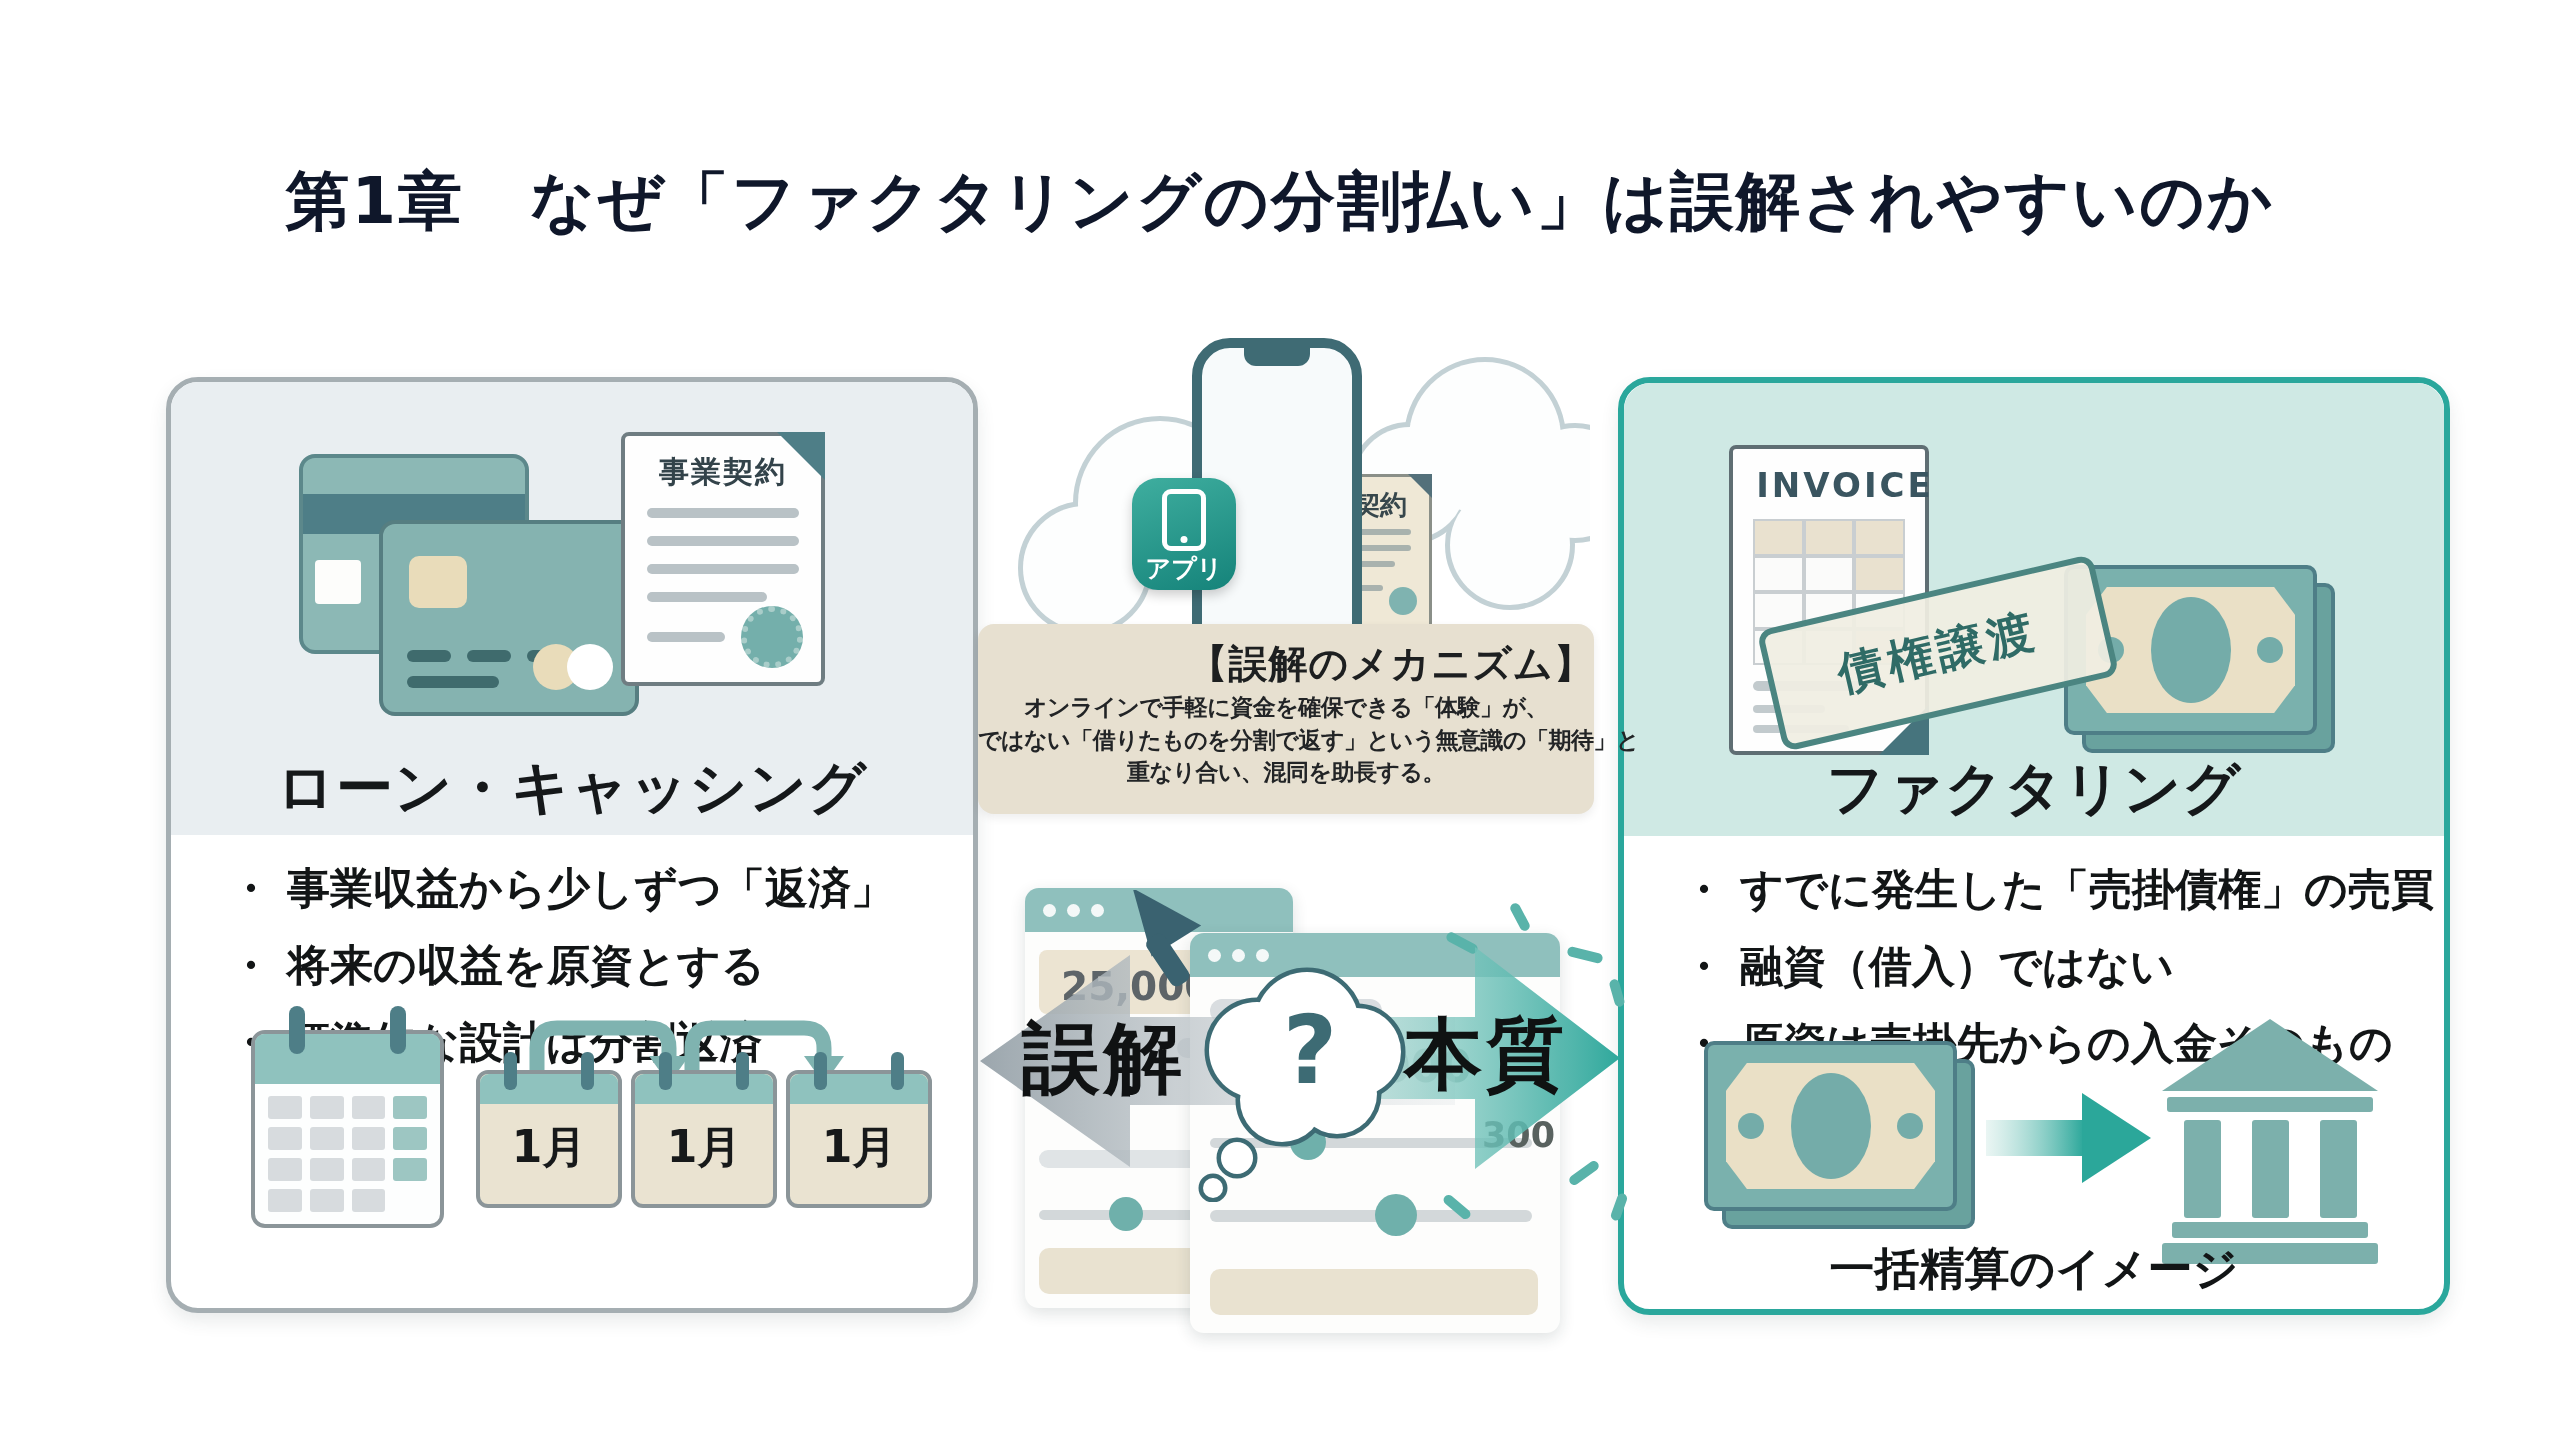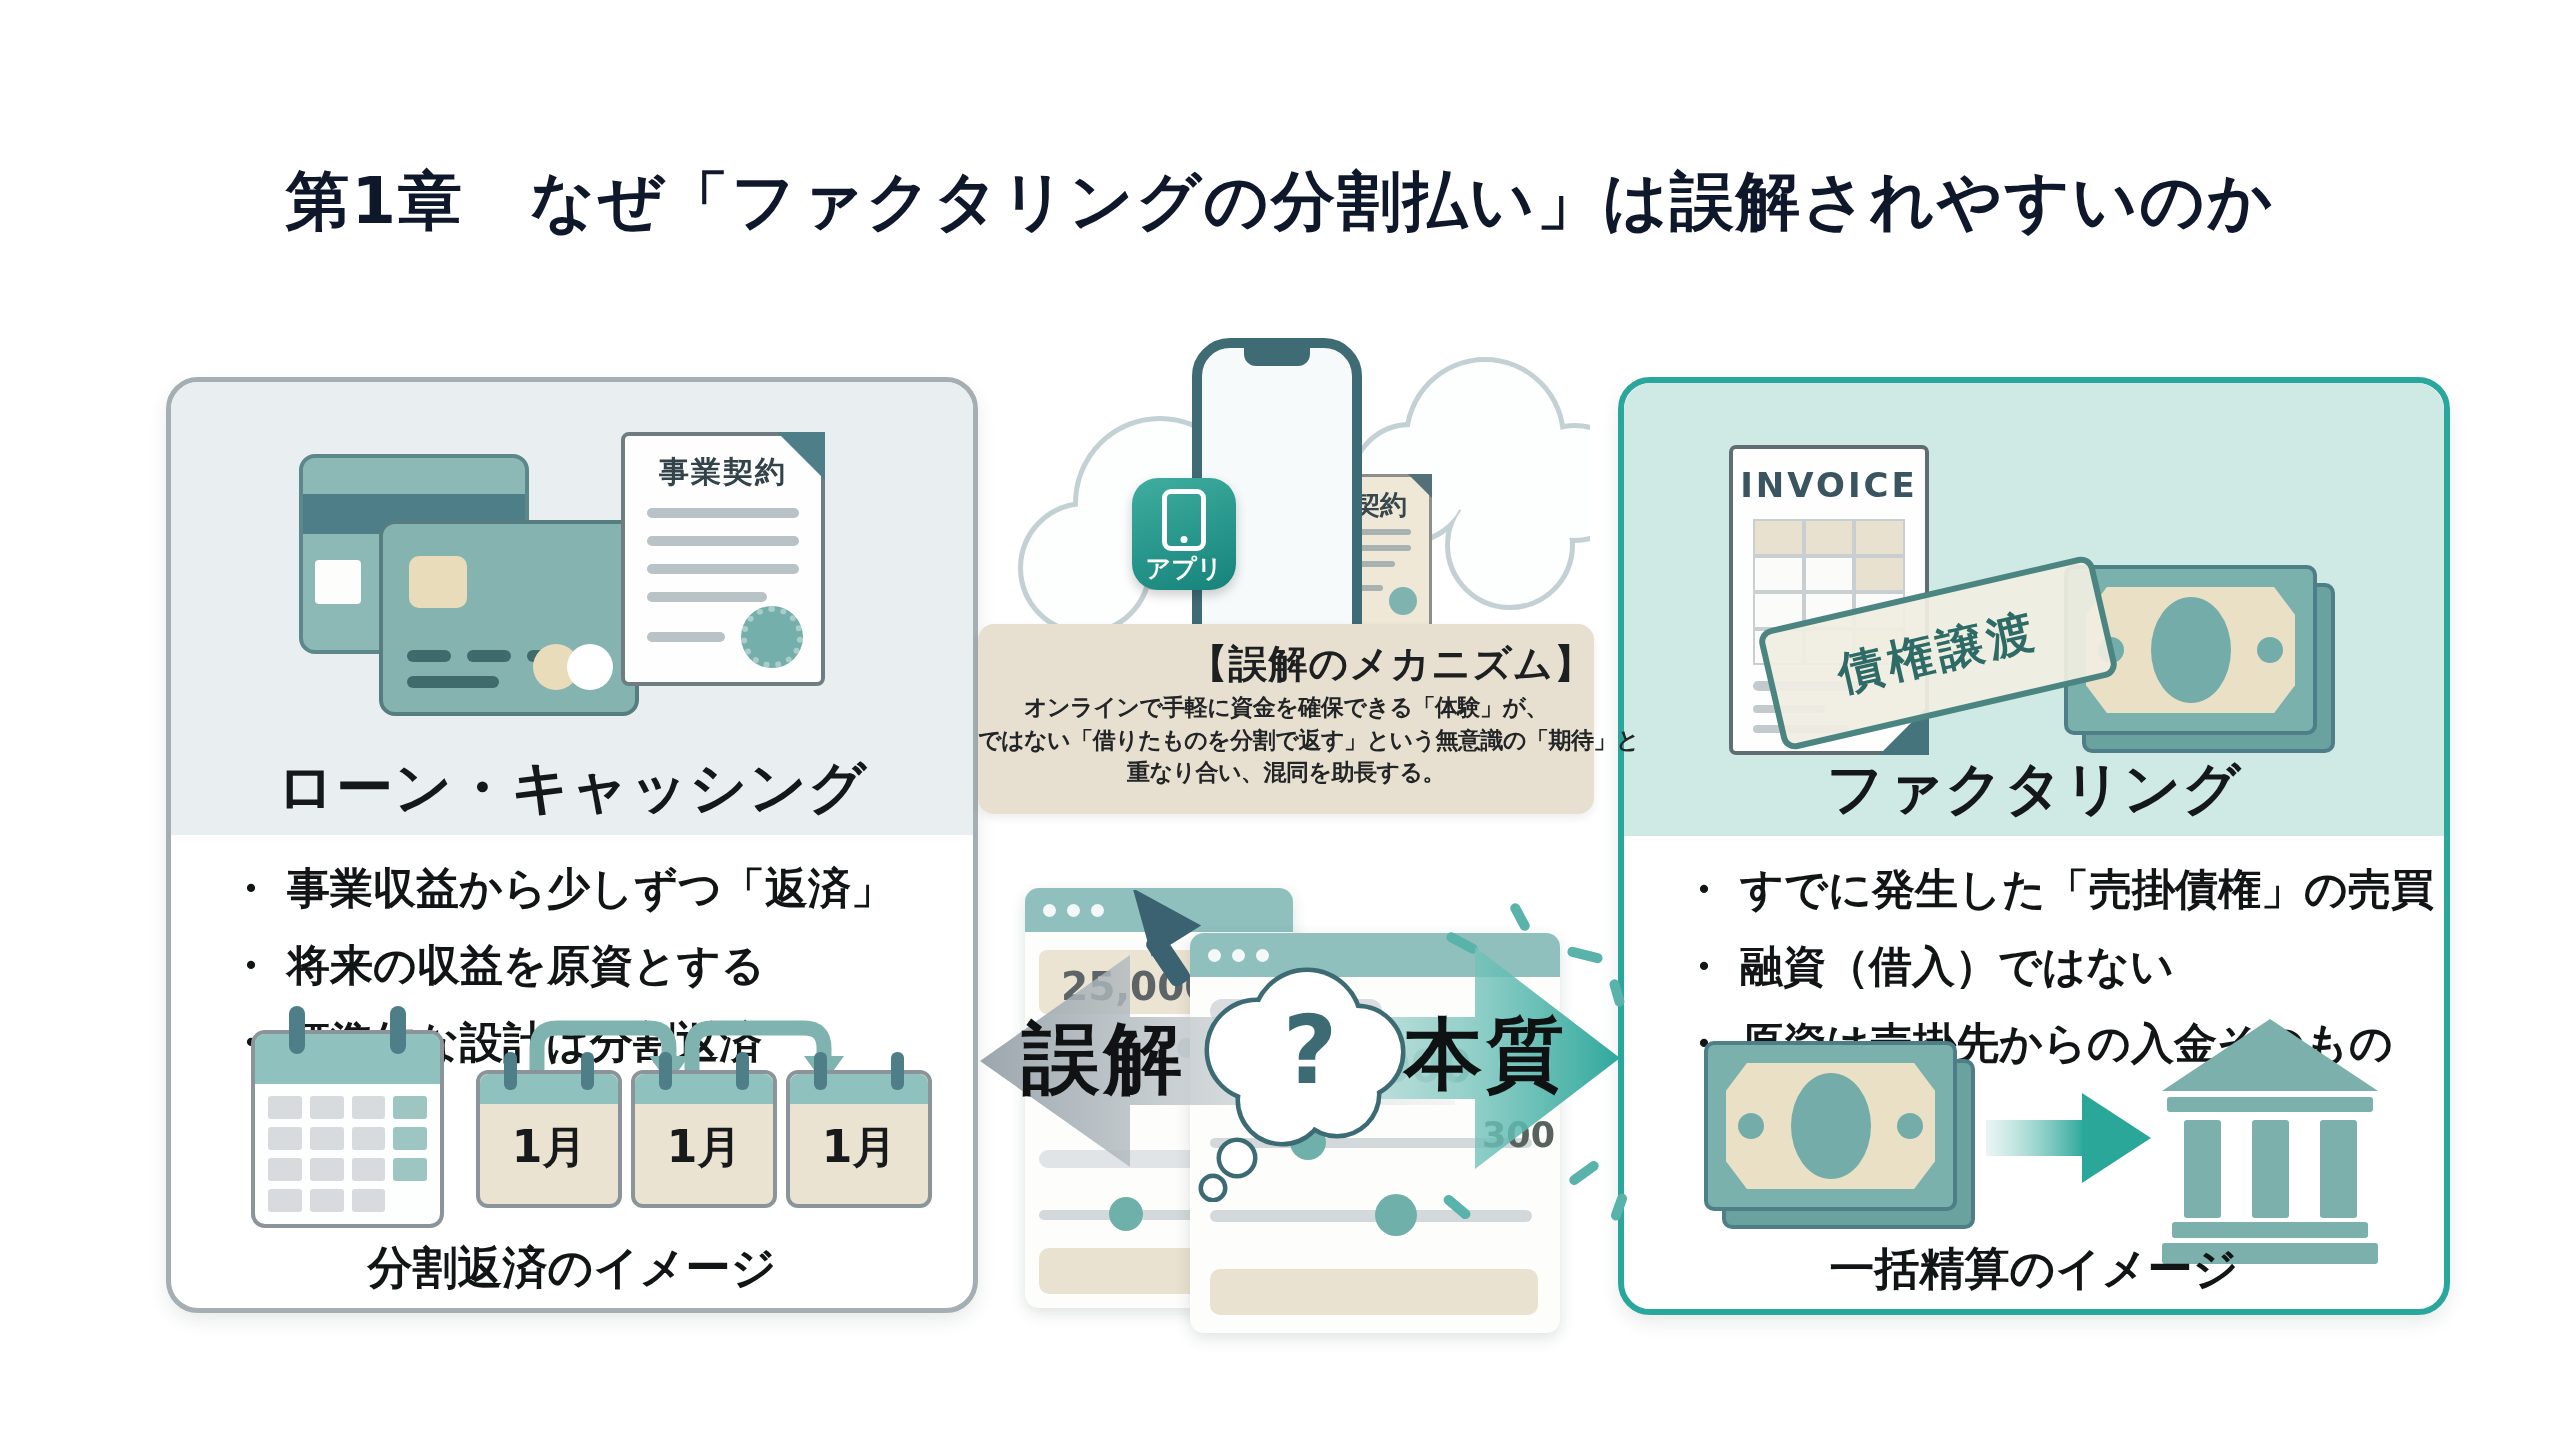--- a/index.html
+++ b/index.html
@@ -120,21 +120,21 @@
   .arrow-right .lbl{position:absolute;right:52px;top:56px;font-size:78px;font-weight:900;color:#0f1212;letter-spacing:4px;}
   .cloud-think{position:absolute;left:210px;top:112px;width:240px;height:240px;z-index:6;}
   .cloud-think .q{position:absolute;left:70px;top:34px;width:110px;text-align:center;
     font-size:94px;font-weight:900;color:#3d6b74;}
   .cursor{position:absolute;left:147px;top:40px;width:100px;height:110px;z-index:7;}
   .sparkle{position:absolute;background:#59b3aa;border-radius:6px;z-index:4;}
 
   
   .invoice{position:absolute;left:105px;top:62px;width:192px;height:302px;background:#fefefe;
     border:4px solid #5f6e73;border-radius:7px;}
-  .invoice-label{position:absolute;top:16px;left:0;width:100%;text-align:center;
+  .invoice-label{position:absolute;top:16px;left:16px;width:100%;text-align:center;
     font-size:34px;font-weight:800;color:#3a5560;letter-spacing:3px;}
   .inv-grid{position:absolute;left:20px;top:70px;width:152px;height:146px;display:grid;
     grid-template-columns:repeat(3,1fr);grid-template-rows:repeat(4,1fr);}
   .inv-cell{border:2px solid #c9ced1;background:#fbfbfa;}
   .inv-cell.h{background:#e9e1cf;}
   .inv-bar{position:absolute;background:#c2cacd;border-radius:5px;}
   .inv-fold{position:absolute;bottom:-4px;right:-4px;width:0;height:0;
     border-bottom:50px solid #46747d;border-left:50px solid transparent;}
   .stamp{position:absolute;left:142px;top:208px;width:332px;height:112px;border:6px solid #4b8581;
     border-radius:14px;background:rgba(240,238,226,0.93);transform:rotate(-13deg);
@@ -253,21 +253,20 @@
       <div class="ring small" style="right:24px;"></div>
       <div class="cal-month">1月</div>
     </div>
     <div class="cal-small" style="left:615px;">
       <div class="cal-head"></div>
       <div class="ring small" style="left:24px;"></div>
       <div class="ring small" style="right:24px;"></div>
       <div class="cal-month">1月</div>
     </div>
 
-    <div class="panel-caption">分割返済のイメージ</div>
   </div>
 
   <svg class="clouds" viewBox="0 0 600 325">
     <g stroke="#c3d1d5" stroke-width="10" fill="none">
       <circle cx="95" cy="235" r="62"></circle>
         <circle cx="170" cy="170" r="82"></circle>
       <circle cx="270" cy="200" r="72"></circle>
         <circle cx="340" cy="248" r="46"></circle>
       <circle cx="420" cy="150" r="56"></circle>
         <circle cx="495" cy="105" r="76"></circle>

